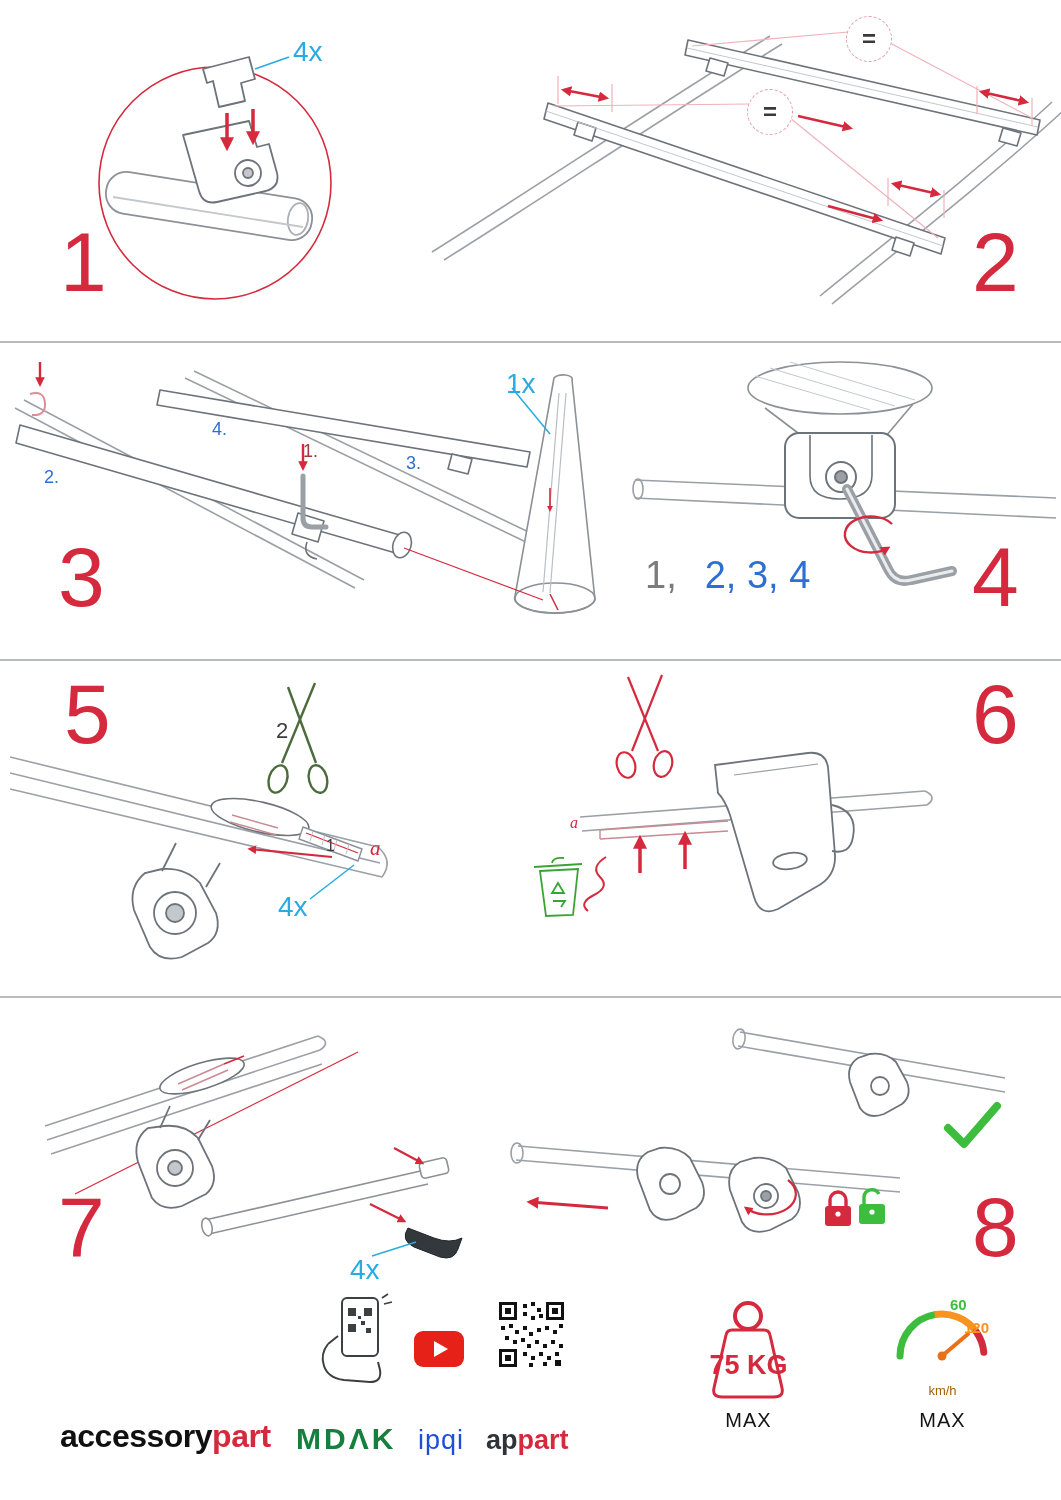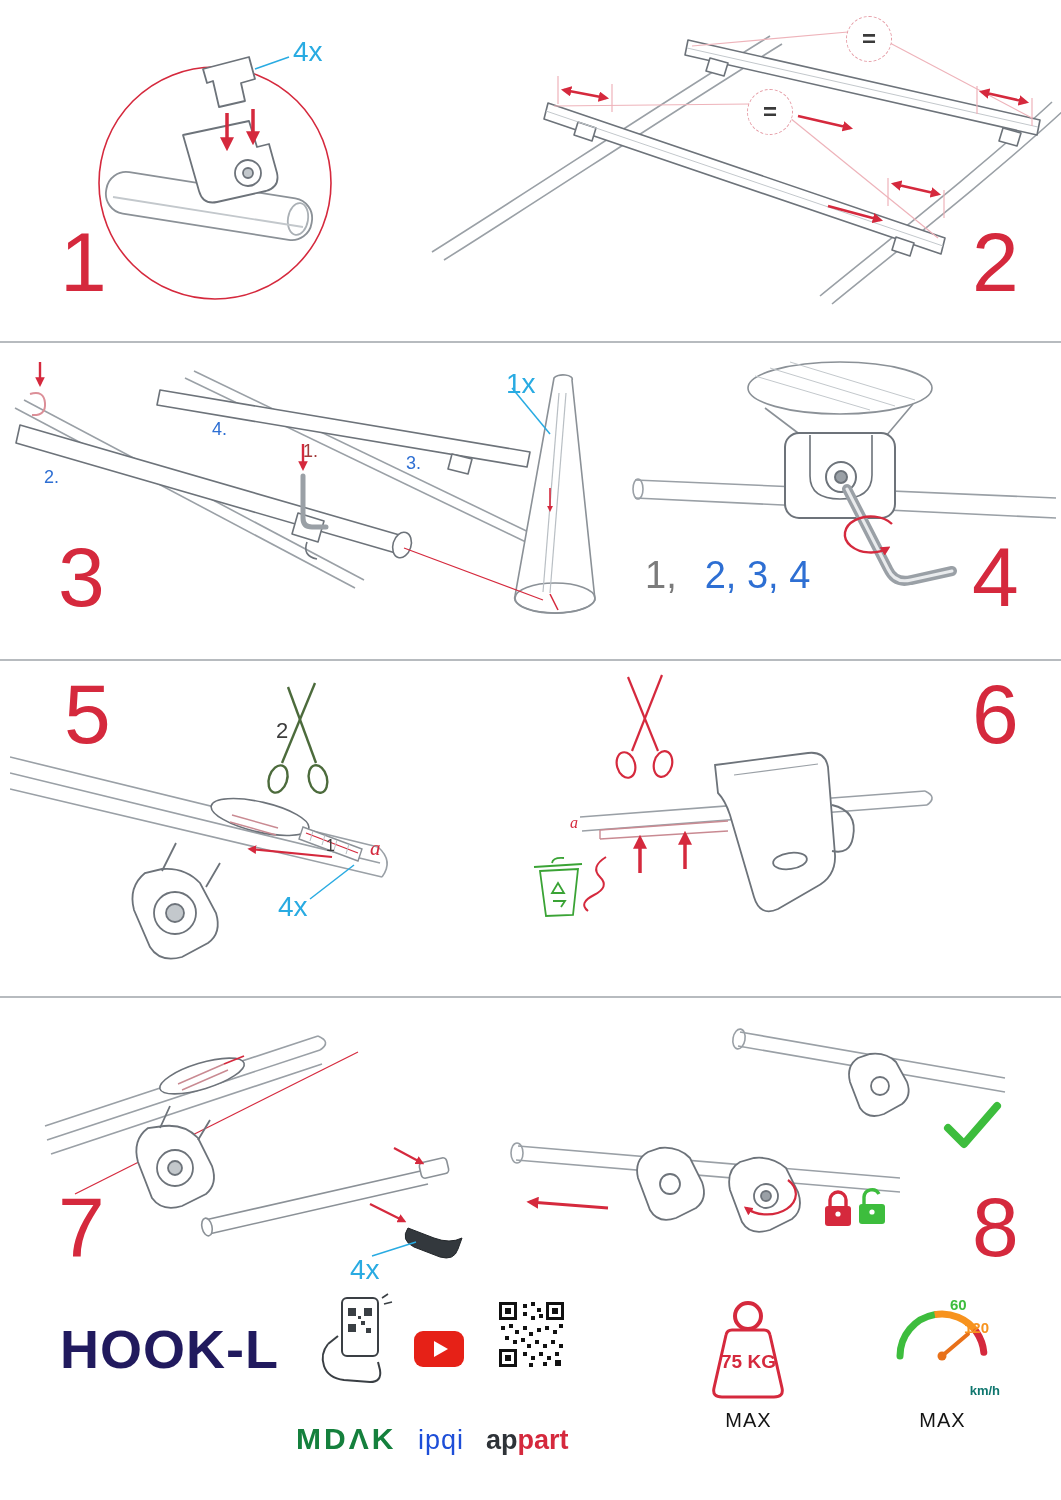--- a/index.html
+++ b/index.html
@@ -20,26 +20,26 @@
   .small-dark{color:#3c3c3c;}
   .equals-badge{position:absolute;width:44px;height:44px;border:1.6px dashed #e59aa4;border-radius:50%;display:flex;align-items:center;justify-content:center;font-size:24px;font-weight:700;color:#3a3a3a;background:#fff;}
   .divider{position:absolute;left:0;width:1061px;height:2px;background:#b7bbbf;}
   .product{font-size:54px;font-weight:700;color:#211a5e;letter-spacing:1px;}
   .brand{font-size:32px;font-weight:700;letter-spacing:-0.5px;color:#101010;}
   .brand .red{color:#d5293d;}
   .logo-mdak{font-size:30px;font-weight:700;color:#15803d;letter-spacing:3px;}
   .logo-ipqi{font-size:27px;color:#1d4ed8;letter-spacing:1px;}
   .logo-apline{font-size:27px;color:#2e3338;font-weight:700;}
   .logo-apline .red{color:#d5293d;}
-  .kg{font-size:19px;font-weight:700;color:#d5293d;width:105px;text-align:center;}
+  .kg{font-size:27px;font-weight:700;color:#d5293d;width:105px;text-align:center;}
   .max{font-size:20px;color:#141414;letter-spacing:1px;width:105px;text-align:center;}
   .max-s{width:115px;}
   .speed-min{font-size:15px;font-weight:700;color:#3dbd3d;}
   .speed-maxv{font-size:15px;font-weight:700;color:#f7931e;}
-  .speed-unit{font-size:13px;color:#0f766e;width:115px;text-align:right;font-weight:bold;}
+  .speed-unit{font-size:13px;color:#a16207;width:115px;text-align:center;}
 </style>
 </head>
 <body>
 
 <div class="page">
 
   <div class="divider" style="top:341px"></div>
   <div class="divider" style="top:659px"></div>
   <div class="divider" style="top:996px"></div>
 
@@ -355,21 +355,21 @@
       <circle cx="338" cy="214" r="2.6" fill="#fff"></circle>
     </g>
     <g>
       <path d="M364 204 v-7 a8 8 0 0 1 15 -3" stroke="#3dbd3d" stroke-width="3.4" fill="none"></path>
       <rect x="359" y="204" width="26" height="20" rx="3" fill="#3dbd3d"></rect>
       <circle cx="372" cy="212" r="2.6" fill="#fff"></circle>
     </g>
   </svg>
   <span class="txt step-num" style="left:972px;top:1185px">8</span>
 
-  <span class="txt product" style="left:60px;top:1322px">HOOK-L</span>
+  <span class="txt brand" style="left:60px;top:1420px"><span>accessory</span><span class="red">part</span></span>
 
   <svg class="abs" style="left:314px;top:1292px" width="80" height="95" viewBox="0 0 80 95">
     <g stroke="#3a3f44" stroke-width="2" fill="none">
       <rect x="28" y="6" width="36" height="58" rx="5"></rect>
     </g>
     <g fill="#3a3f44">
       <rect x="34" y="16" width="8" height="8"></rect>
         <rect x="50" y="16" width="8" height="8"></rect>
       <rect x="34" y="32" width="8" height="8"></rect>
         <rect x="47" y="29" width="4" height="4"></rect>

